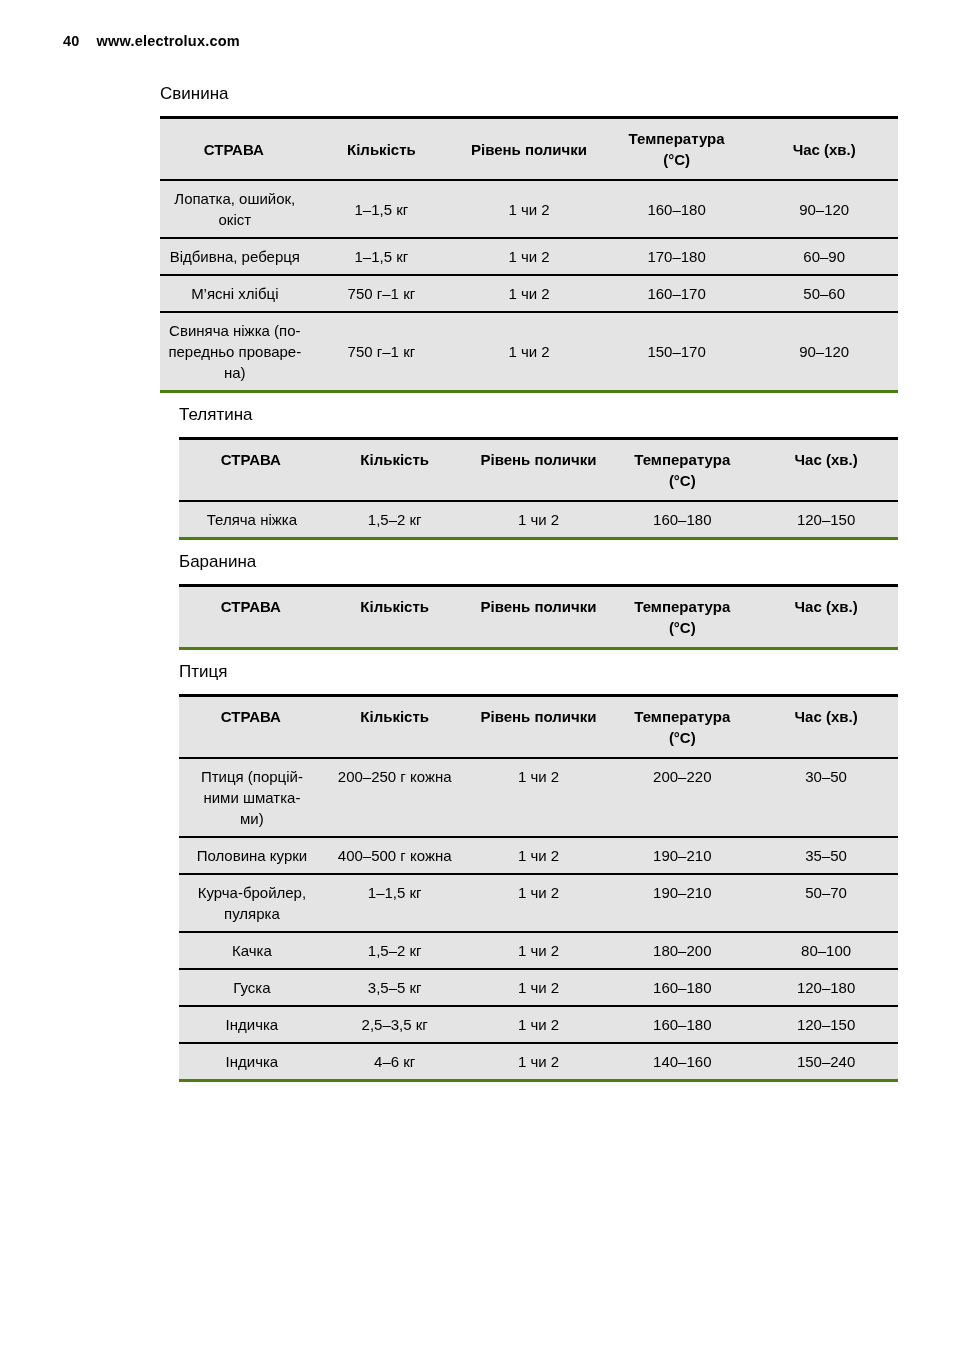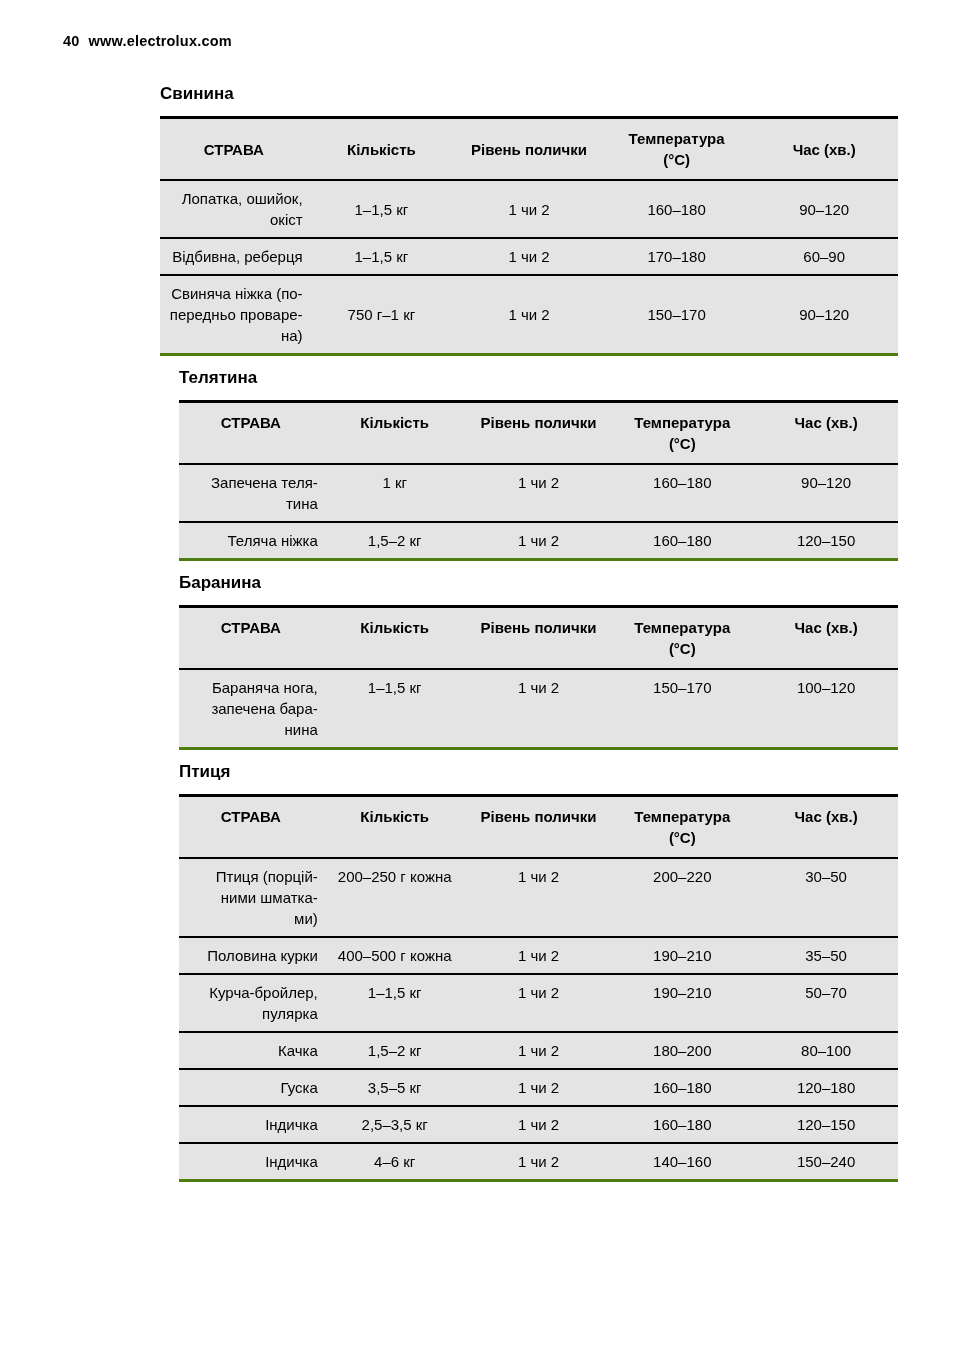--- a/index.html
+++ b/index.html
@@ -17,35 +17,35 @@
   }
   .page-header {
     position: absolute;
     top: 33px;
     left: 63px;
     font-size: 14.5px;
     font-weight: bold;
     letter-spacing: 0.2px;
   }
   .page-header .page-number {
-    margin-right: 9px;
+    margin-right: 17px;
   }
   .content {
     position: absolute;
     top: 84px;
     left: 160px;
     width: 738px;
   }
   .meat-section + .meat-section {
     margin-top: 12px;
     padding-left: 19px;
   }
   .section-title {
     font-size: 17px;
-    font-weight: 700;
+    font-weight: 400;
     line-height: 20px;
     margin: 0 0 12px 0;
   }
   table.cook-table {
     width: 100%;
     border-collapse: collapse;
     table-layout: fixed;
     background: var(--table-bg, #e4e4e4);
     border-top: 3px solid #000;
     border-bottom: 3px solid #4d7c0f;
@@ -63,21 +63,21 @@
   }
   table.cook-table th {
     font-weight: bold;
     padding: 9px 4px;
     border-bottom: 2px solid #000;
   }
   table.cook-table tbody tr + tr td {
     border-top: 2px solid #000;
   }
   table.cook-table td:first-child {
-    text-align: right;
+    text-align: center;
     padding-left: 7px;
   }
   
   table.cook-table.valign-middle th,
   table.cook-table.valign-middle td {
     vertical-align: middle;
   }
 </style>
 </head>
 <body style="--table-bg: #e4e4e4; background: rgb(255, 255, 255); color: rgb(0, 0, 0);">
@@ -111,20 +111,27 @@
               <td>90–120</td>
             </tr>
             <tr>
               <td>Відбивна, реберця</td>
               <td>1–1,5 кг</td>
               <td>1 чи 2</td>
               <td>170–180</td>
               <td>60–90</td>
             </tr>
             <tr>
+              <td>М’ясні хлібці</td>
+              <td>750 г–1 кг</td>
+              <td>1 чи 2</td>
+              <td>160–170</td>
+              <td>50–60</td>
+            </tr>
+            <tr>
               <td>Свиняча ніжка (по-
 передньо проваре-
 на)</td>
               <td>750 г–1 кг</td>
               <td>1 чи 2</td>
               <td>150–170</td>
               <td>90–120</td>
             </tr>
           </tbody>
     </table>
@@ -138,28 +145,20 @@
               <th>СТРАВА</th>
               <th>Кількість</th>
               <th>Рівень полички</th>
               <th>Температура
 (°C)</th>
               <th>Час (хв.)</th>
             </tr>
       </thead>
       <tbody>
             <tr>
-              <td>Запечена теля-
-тина</td>
-              <td>1 кг</td>
-              <td>1 чи 2</td>
-              <td>160–180</td>
-              <td>90–120</td>
-            </tr>
-            <tr>
               <td>Теляча ніжка</td>
               <td>1,5–2 кг</td>
               <td>1 чи 2</td>
               <td>160–180</td>
               <td>120–150</td>
             </tr>
           </tbody>
     </table>
   </section>
 
@@ -170,29 +169,20 @@
         <tr>
               <th>СТРАВА</th>
               <th>Кількість</th>
               <th>Рівень полички</th>
               <th>Температура
 (°C)</th>
               <th>Час (хв.)</th>
             </tr>
       </thead>
       <tbody>
-            <tr>
-              <td>Бараняча нога,
-запечена бара-
-нина</td>
-              <td>1–1,5 кг</td>
-              <td>1 чи 2</td>
-              <td>150–170</td>
-              <td>100–120</td>
-            </tr>
           </tbody>
     </table>
   </section>
 
   <section class="meat-section">
     <h2 class="section-title">Птиця</h2>
     <table class="cook-table">
       <thead>
         <tr>
               <th>СТРАВА</th>

